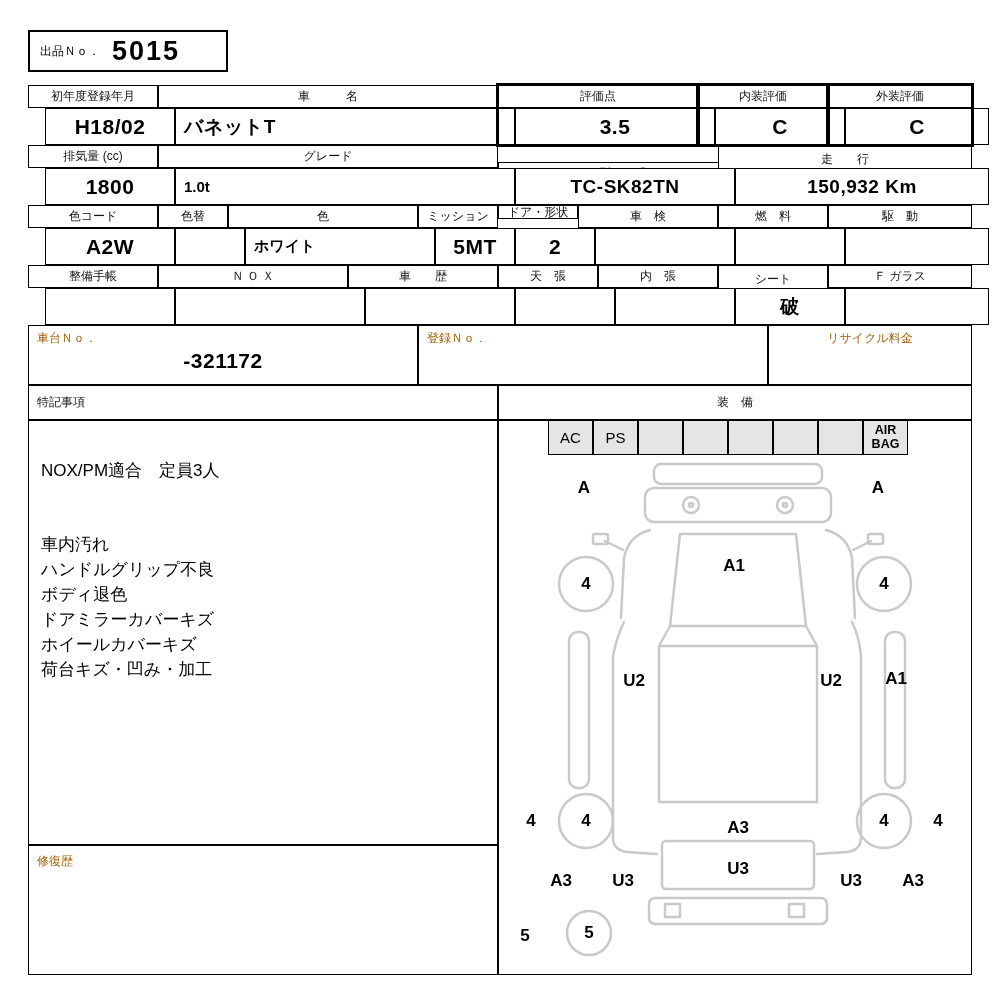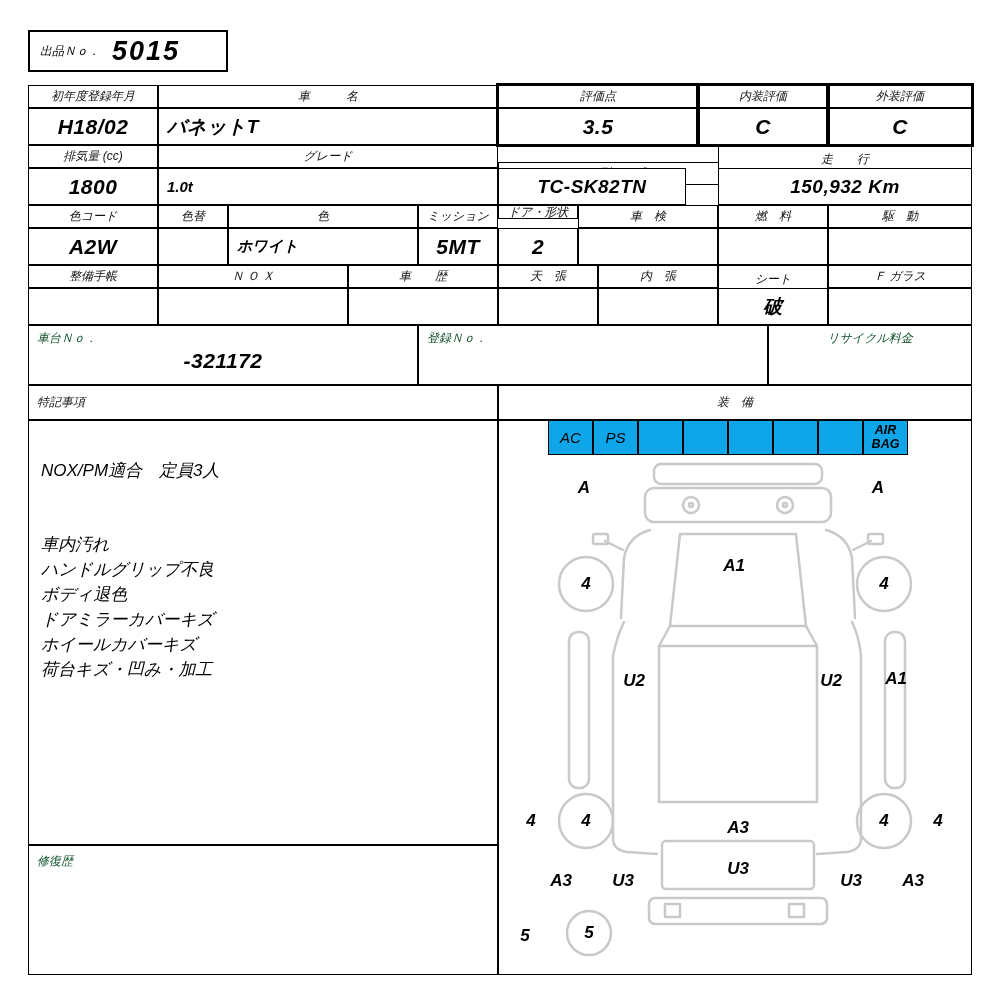--- a/index.html
+++ b/index.html
@@ -1,38 +1,38 @@
 <!DOCTYPE html>
 <html><head>
 <meta charset="utf-8">
 <style>
   * { box-sizing: border-box; margin: 0; padding: 0; }
   html,body { width:1000px; height:1000px; background:#ffffff;
     font-family:"Liberation Sans","DejaVu Sans",sans-serif; color:#000; }
-  #sheet { position:relative; width:1000px; height:1000px; background:#fff; overflow:hidden;font-style:italic; }
+  #sheet { position:relative; width:1000px; height:1000px; background:#fff; overflow:hidden; }
 
   .c { position:absolute; border:1px solid #000; background:#fff;
        display:flex; align-items:center; justify-content:center; overflow:hidden; }
   .ch { font-size:12px; color:#111; }
-  .cv { font-size:21px; font-weight:bold; letter-spacing:0.5px; }
+  .cv { font-size:21px; font-weight:bold; letter-spacing:0.5px;margin-left:17px; }
   .cv.md { font-size:19px; }
   .cv.sm { font-size:15px; letter-spacing:0; }
   .left { justify-content:flex-start; padding-left:8px; }
 
   .comp { flex-direction:column; align-items:stretch; justify-content:flex-start; }
-  .lbl { font-size:12px; padding:4px 0 0 8px; color:#14532d; }
+  .lbl { font-size:12px; padding:4px 0 0 8px; color:#a16207; }
   .lbl.center { text-align:center; padding-left:0; }
   .bigval { font-size:21px; font-weight:bold; text-align:center; margin-top:2px; letter-spacing:0.5px; }
 
   .notesbody { flex-direction:column; align-items:flex-start; justify-content:flex-start;
                padding:38px 10px 0 12px; font-size:17px; }
   .noteitems { margin-top:50px; line-height:25px; }
 
   .eq { position:absolute; border:1px solid #000; display:flex; align-items:center;
-        justify-content:center; font-size:15px; background:#0ea5e9; }
+        justify-content:center; font-size:15px; background:#e5e5e5; }
   .eq .two { display:flex; flex-direction:column; align-items:center;
              font-size:12.5px; line-height:1.1; font-weight:bold; }
 
   .mk { position:absolute; transform:translate(-50%,-50%); font-weight:bold;
         font-size:17px; color:#000; z-index:2; white-space:nowrap; }
 
   .ovl { position:absolute; pointer-events:none; z-index:3; }
 </style>
 </head>
 <body>
@@ -60,21 +60,21 @@
   <div class="ovl" style="left:696px;top:85px;width:4px;height:60px;background:#000"></div>
   <div class="ovl" style="left:826px;top:85px;width:4px;height:60px;background:#000"></div>
 
   <div class="c ch" style="left:28px;top:145px;width:130px;height:23px">排気量 (cc)</div>
   <div class="c ch" style="left:158px;top:145px;width:340px;height:23px">グレード</div>
   <div class="c ch" style="left:498px;top:162px;width:250px;height:23px">型　　式</div>
   <div class="c ch" style="left:718px;top:145px;width:254px;height:29px">走　　行</div>
 
   <div class="c cv" style="left:28px;top:168px;width:130px;height:37px">1800</div>
   <div class="c cv sm left" style="left:158px;top:168px;width:340px;height:37px">1.0t</div>
-  <div class="c cv md" style="left:498px;top:168px;width:188px;height:37px">TC-SK82TN</div>
+  <div class="c cv md" style="left:498px;top:168px;width:220px;height:37px">TC-SK82TN</div>
   <div class="c cv md" style="left:718px;top:168px;width:254px;height:37px">150,932 Km</div>
 
   <div class="c ch" style="left:28px;top:205px;width:130px;height:23px">色コード</div>
   <div class="c ch" style="left:158px;top:205px;width:70px;height:23px">色替</div>
   <div class="c ch" style="left:228px;top:205px;width:190px;height:23px">色</div>
   <div class="c ch" style="left:418px;top:205px;width:80px;height:23px">ミッション</div>
   <div class="c ch" style="left:498px;top:205px;width:80px;height:14px">ドア・形状</div>
   <div class="c ch" style="left:578px;top:205px;width:140px;height:23px">車　検</div>
   <div class="c ch" style="left:718px;top:205px;width:110px;height:23px">燃　料</div>
   <div class="c ch" style="left:828px;top:205px;width:144px;height:23px">駆　動</div>

